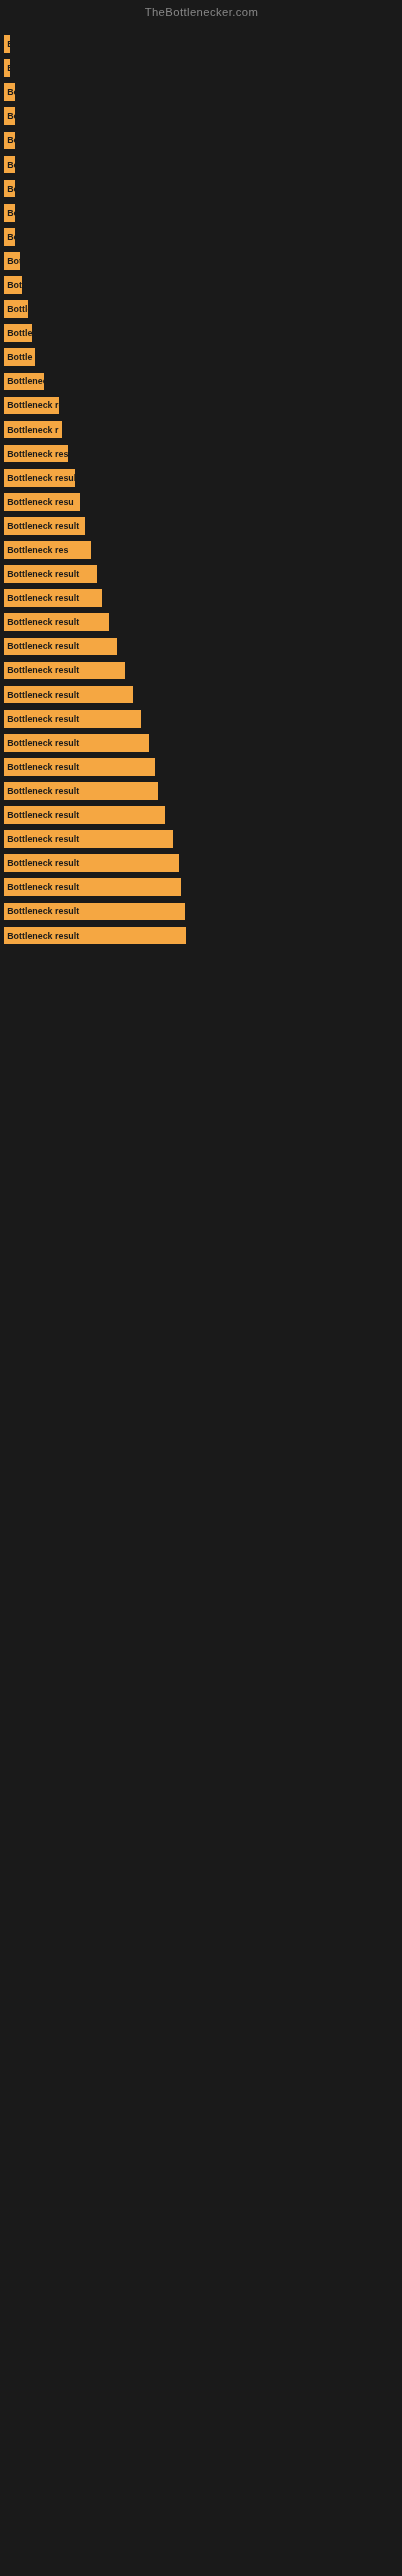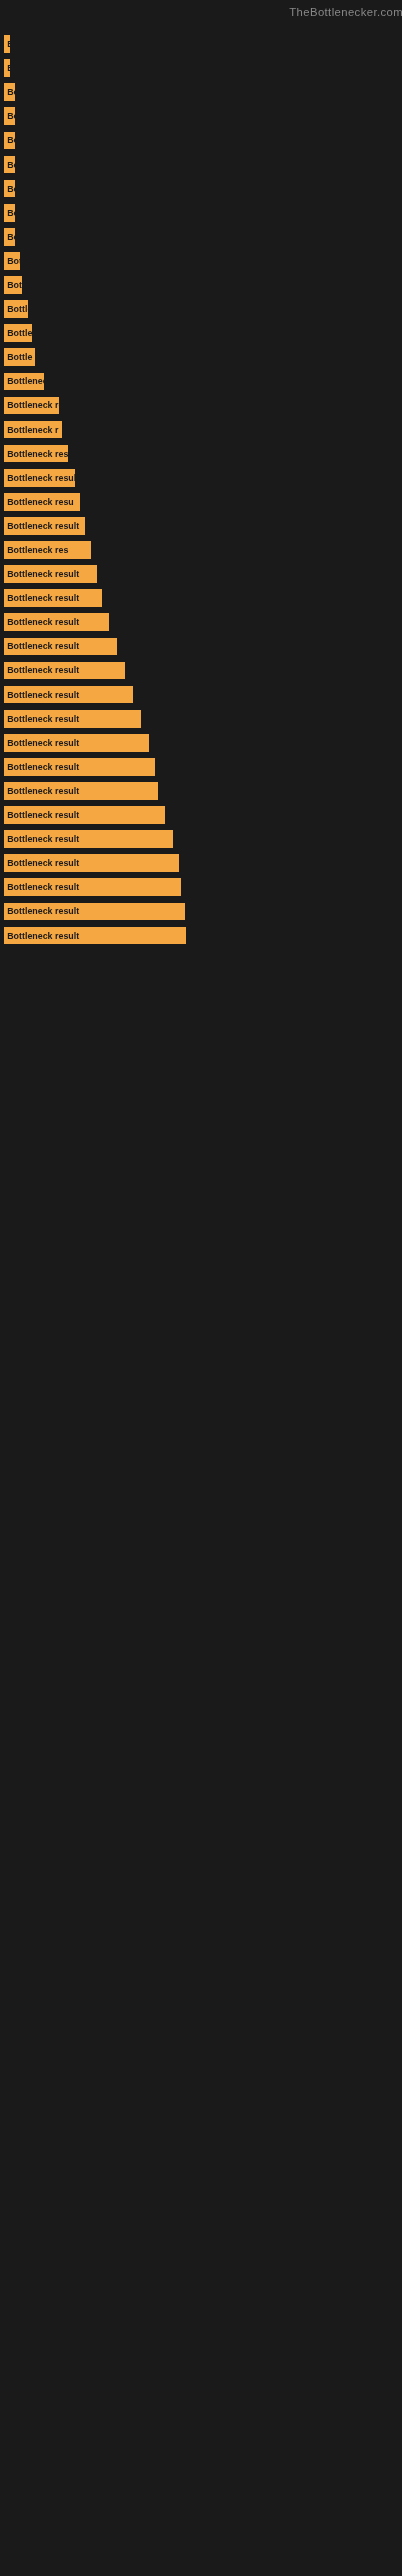--- a/index.html
+++ b/index.html
@@ -12,21 +12,21 @@
       background-color: #1a1a1a;
       font-family: Arial, sans-serif;
       width: 403px;
       min-height: 2576px;
       position: relative;
     }
 
     .site-title {
       color: #888;
       font-size: 11.3px;
-      text-align: right;
+      text-align: center;
       padding: 6.4px 0;
       letter-spacing: 0.4px;
     }
 
     .bars-container {
       padding: 8px 0 8px 4px;
       display: flex;
       flex-direction: column;
       gap: 0px;
     }

